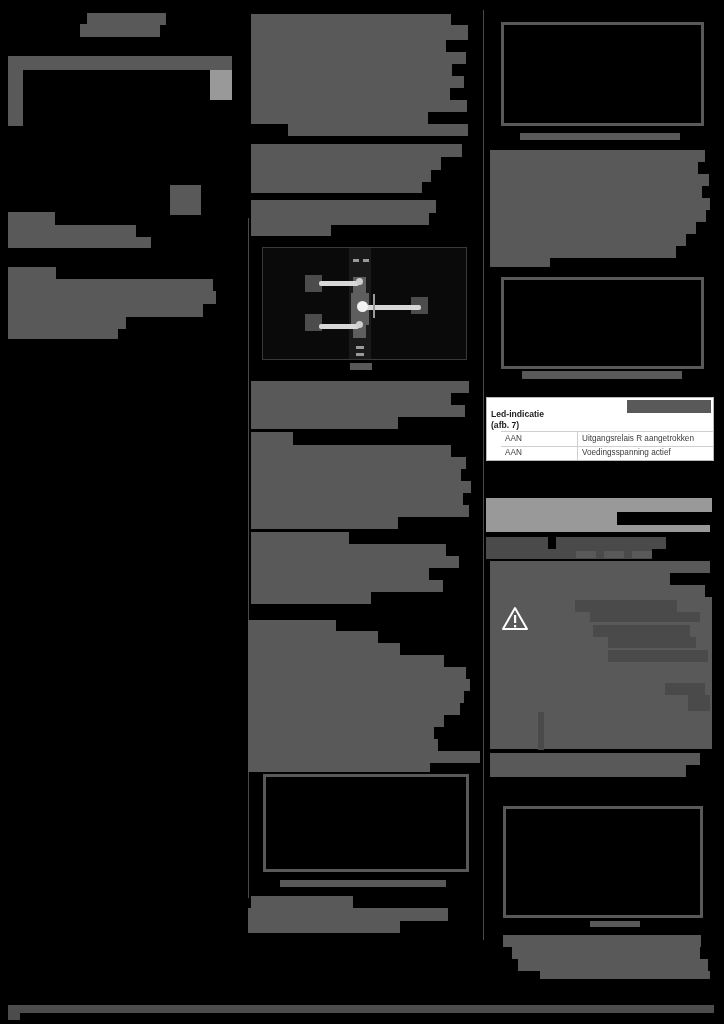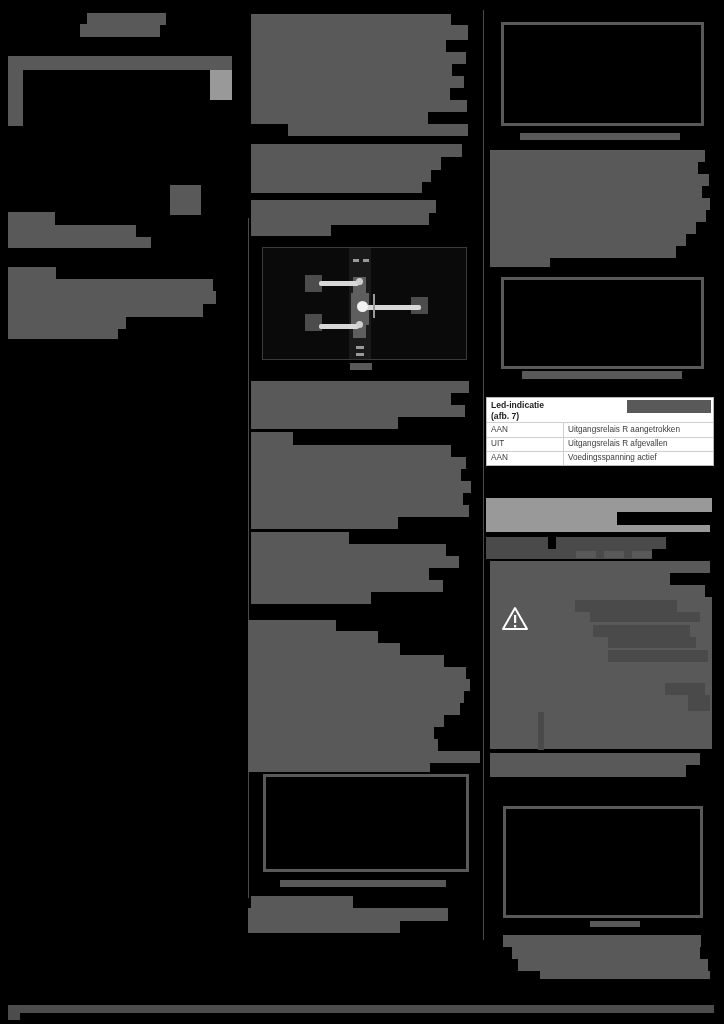--- a/index.html
+++ b/index.html
@@ -17,24 +17,24 @@
   .dev-body{position:absolute;background:#5e5e5e;}
   .dev-dark{position:absolute;background:#1a1a1a;}
   .lead{position:absolute;background:#d8d8d8;height:5px;border-radius:2px;}
   .pin{position:absolute;background:#cfcfcf;border-radius:50%;}
   .blk{position:absolute;background:#4c4c4c;}
   .tick{position:absolute;background:#9a9a9a;}
   
   .ledtable{position:absolute;left:486px;top:397px;width:228px;background:#fff;
             border:1px solid #b9b9b9;box-sizing:border-box;
             font-size:8.2px;color:#3a3a3a;line-height:1.25;}
-  .ledtable .thead{padding:2px 4px 1px 4px;font-weight:bold;font-size:8.6px;color:#1c1c1c;}
+  .ledtable .thead{padding:11px 4px 1px 4px;font-weight:bold;font-size:8.6px;color:#1c1c1c;}
   .ledtable .thead .l2{font-weight:bold;display:block;}
   .ledtable .full{padding:1px 4px;border-top:1px solid #cfcfcf;}
-  .ledtable .row{display:flex;border-top:1px solid #cfcfcf;}
+  .ledtable .row{display:flex;border-top:1px solid #cfcfcf;margin-left:14px;}
   .ledtable .row .c1{width:76px;padding:1.5px 4px;box-sizing:border-box;}
   .ledtable .row .c2{flex:1;padding:1.5px 4px;border-left:1px solid #cfcfcf;box-sizing:border-box;}
   .hdr-redact{position:absolute;right:2px;top:2px;width:84px;height:13px;background:#595959;}
   
   .footbar{position:absolute;background:#4c4c4c;}
   .col-rule{position:absolute;background:#4a4a4a;width:1px;}
 </style>
 </head>
 <body>
 
@@ -170,24 +170,20 @@
     <div class="thead" style="position:relative;">
       <span>Led-indicatie</span>
       <span class="l2">(afb. 7)</span>
       <div class="hdr-redact"></div>
     </div>
     <div class="row">
       <div class="c1">AAN</div>
       <div class="c2">Uitgangsrelais R aangetrokken</div>
     </div>
     <div class="row">
-      <div class="c1">UIT</div>
-      <div class="c2">Uitgangsrelais R afgevallen</div>
-    </div>
-    <div class="row">
       <div class="c1">AAN</div>
       <div class="c2">Voedingsspanning actief</div>
     </div>
   </div>
 
   <div class="rb light" style="left:486px;top:498px;width:226px;height:14px;"></div>
   <div class="rb light" style="left:486px;top:512px;width:131px;height:13px;"></div>
   <div class="rb light" style="left:486px;top:525px;width:224px;height:7px;"></div>
   <div class="rb dark" style="left:486px;top:537px;width:62px;height:12px;"></div>
   <div class="rb dark" style="left:556px;top:537px;width:110px;height:12px;"></div>

